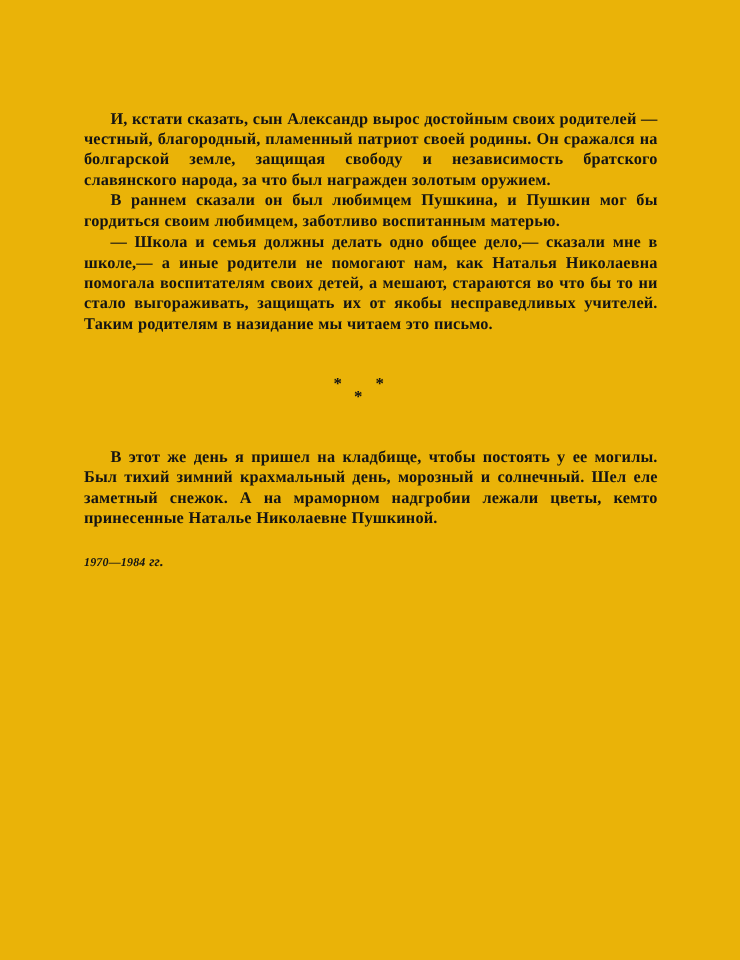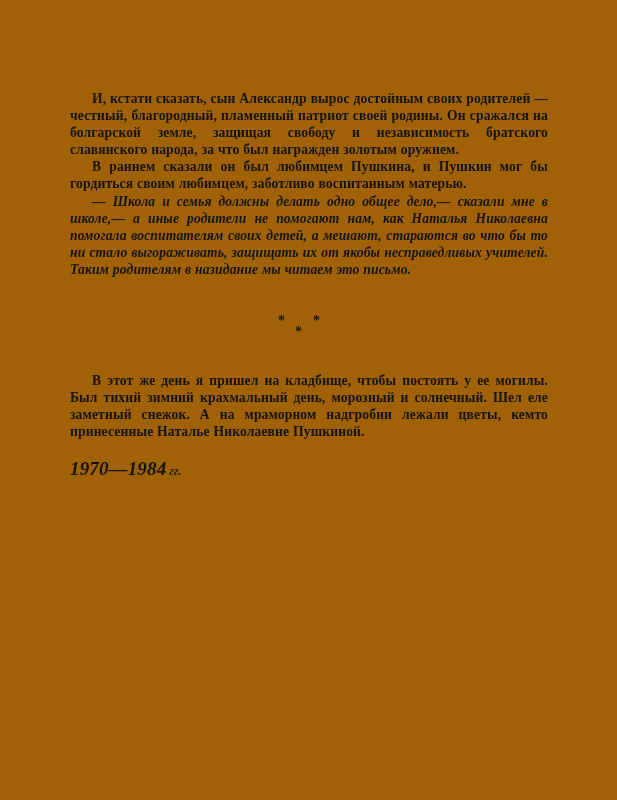--- a/index.html
+++ b/index.html
@@ -37,21 +37,20 @@
     line-height: 17.1px;
     font-weight: 700;
     letter-spacing: 0.01em;
     text-indent: 22px;
     hyphens: manual;
     word-spacing: 0.02em;
   }
 
   .para.dash-para {
     text-indent: 22px;
-    font-style: italic;
   }
 
   
   #asterisk-block {
     position: relative;
     height: 56px;
     margin-top: 22px;
     margin-bottom: 16px;
   }
   .ast {
@@ -75,33 +74,33 @@
     margin-top: 20px;
     text-align: left;
     text-indent: 0;
     font-style: italic;
     font-weight: 700;
     font-size: 14.2px;
     line-height: 17px;
     letter-spacing: 0.01em;
   }
   #date-line .years {
-    font-size: 19px;
+    font-size: 10px;
   }
   #date-line .suffix {
     font-size: 12px;
     font-style: italic;
     font-weight: 700;
     padding-left: 3px;
   }
 </style>
 </head>
 <body>
 
-<div id="page" style="background: #a16207; color: rgb(20, 20, 20);">
+<div id="page" style="background: #eab308; color: rgb(20, 20, 20);">
 
   <div id="text-column">
 
     <p class="para">И, кстати сказать, сын Александр вырос достойным своих родителей — честный, благородный, пламенный патриот своей роди­ны. Он сражался на болгарской земле, защищая свободу и независи­мость братского славянского народа, за что был награжден золотым оружием.</p>
 
     <p class="para">В раннем сказали он был любимцем Пушкина, и Пушкин мог бы гордиться своим любимцем, заботливо воспитанным матерью.</p>
 
     <p class="para dash-para">— Школа и семья должны делать одно общее дело,— сказали мне в школе,— а иные родители не помогают нам, как Наталья Николаевна помогала воспитателям своих детей, а мешают, стараются во что бы то ни стало выгораживать, защищать их от якобы несправедливых учителей. Таким родителям в назидание мы читаем это письмо.</p>
 
 

